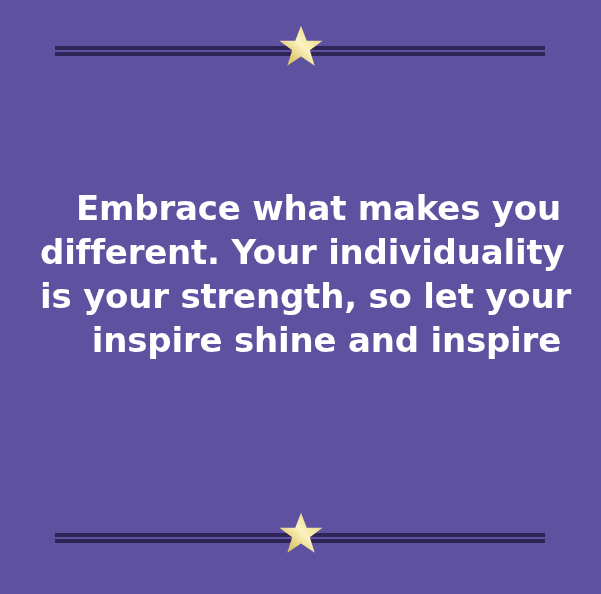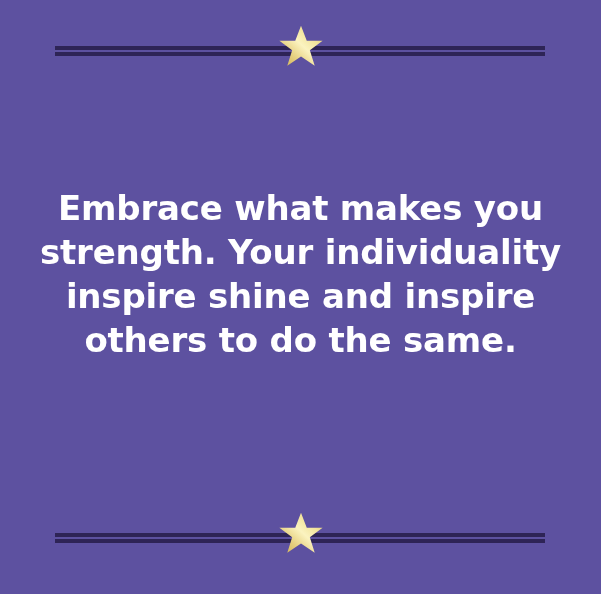--- a/index.html
+++ b/index.html
@@ -54,21 +54,21 @@
     margin-left: -23px;
   }
   .star-wrap svg { display: block; width: 46px; height: 46px; }
 
   
   .quote {
     position: absolute;
     left: 0;
     top: 186px;
     width: 601px;
-    text-align: center;
+    text-align: right;
     color: #ffffff;
     font-size: 34px;
     font-weight: 600;
     line-height: 44px;
     letter-spacing: -0.2px;
     padding: 0 40px;
     box-sizing: border-box;
   }
   .quote .line { display: block; white-space: nowrap; }
 </style>
@@ -93,23 +93,23 @@
             <stop offset="100%" stop-color="#d3b75f"></stop>
           </linearGradient>
         </defs>
         <polygon points="50,4 62.5,36.5 97,36.5 69.2,57.2 79.8,91 50,70.5 20.2,91 30.8,57.2 3,36.5 37.5,36.5" fill="url(#starGradTop)"></polygon>
       </svg>
     </div>
   </div>
 
   <div class="quote">
     <span class="line">Embrace what makes you</span>
-    <span class="line">strength. Your individuality</span>
+    <span class="line">different. Your individuality</span>
+    <span class="line">is your strength, so let your</span>
     <span class="line">inspire shine and inspire</span>
-    <span class="line">others to do the same.</span>
   </div>
 
   <div class="divider bottom">
     <div class="rule rule-a"></div>
     <div class="rule rule-b"></div>
     <div class="star-wrap">
       <svg viewBox="0 0 100 100">
         <defs>
           <linearGradient id="starGradBot" x1="0" y1="1" x2="1" y2="0">
             <stop offset="0%" stop-color="#cdae52"></stop>

